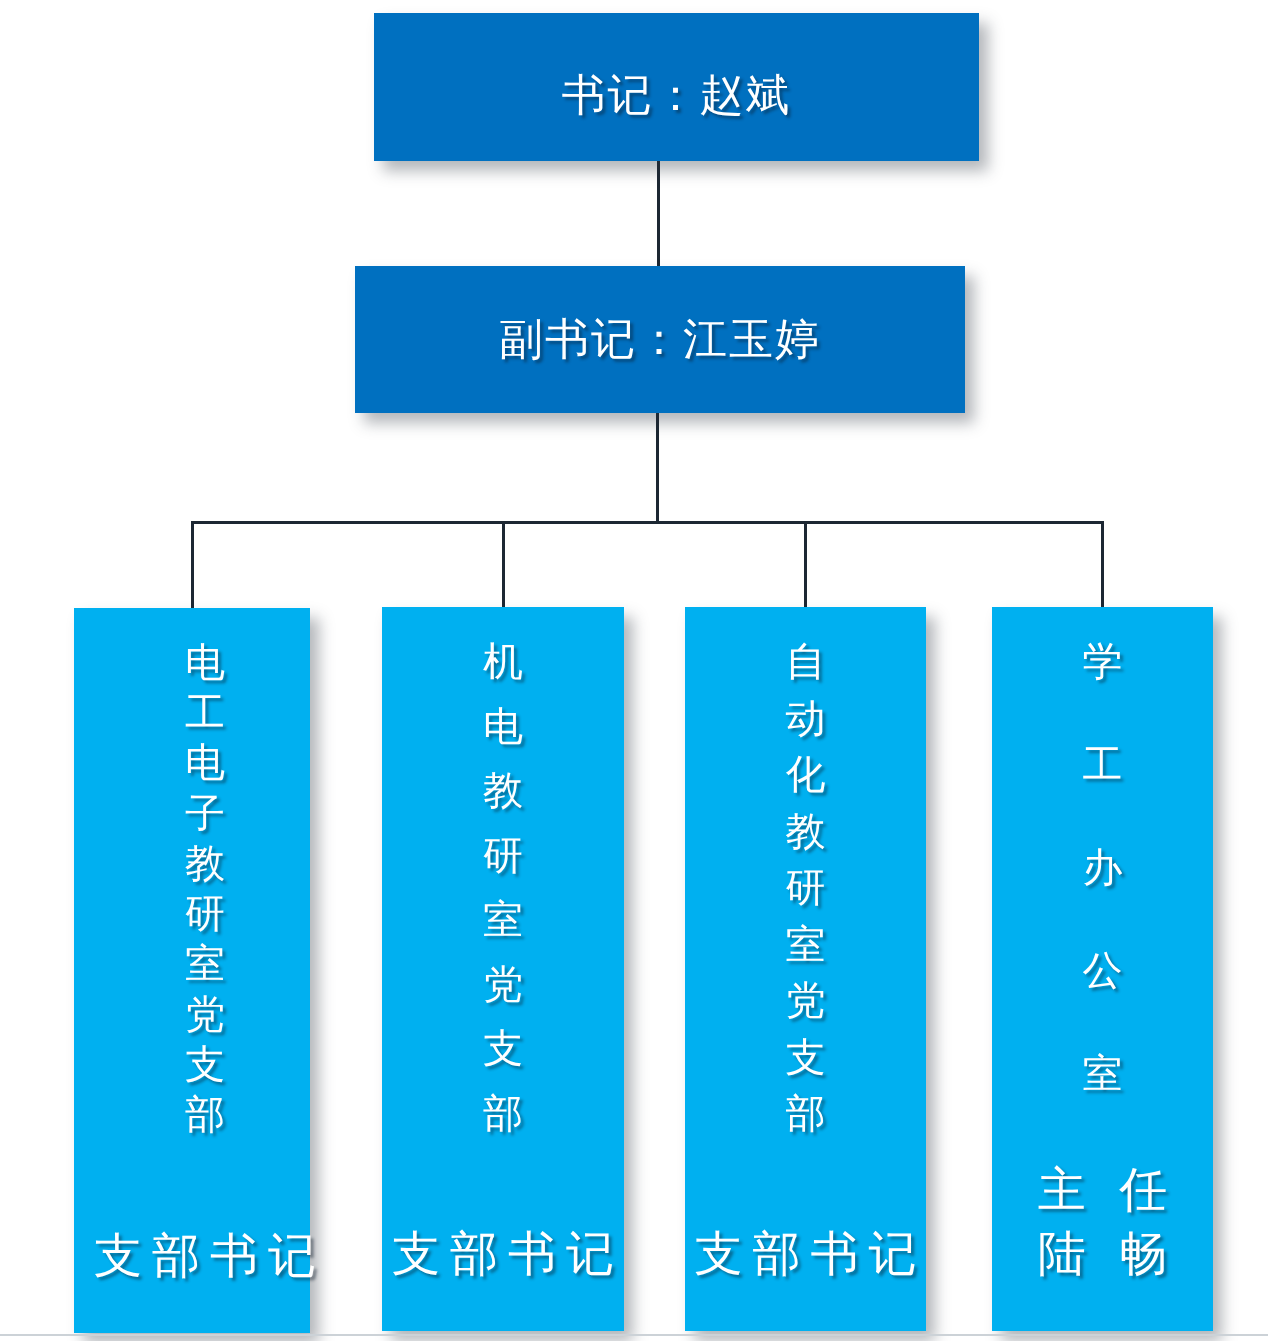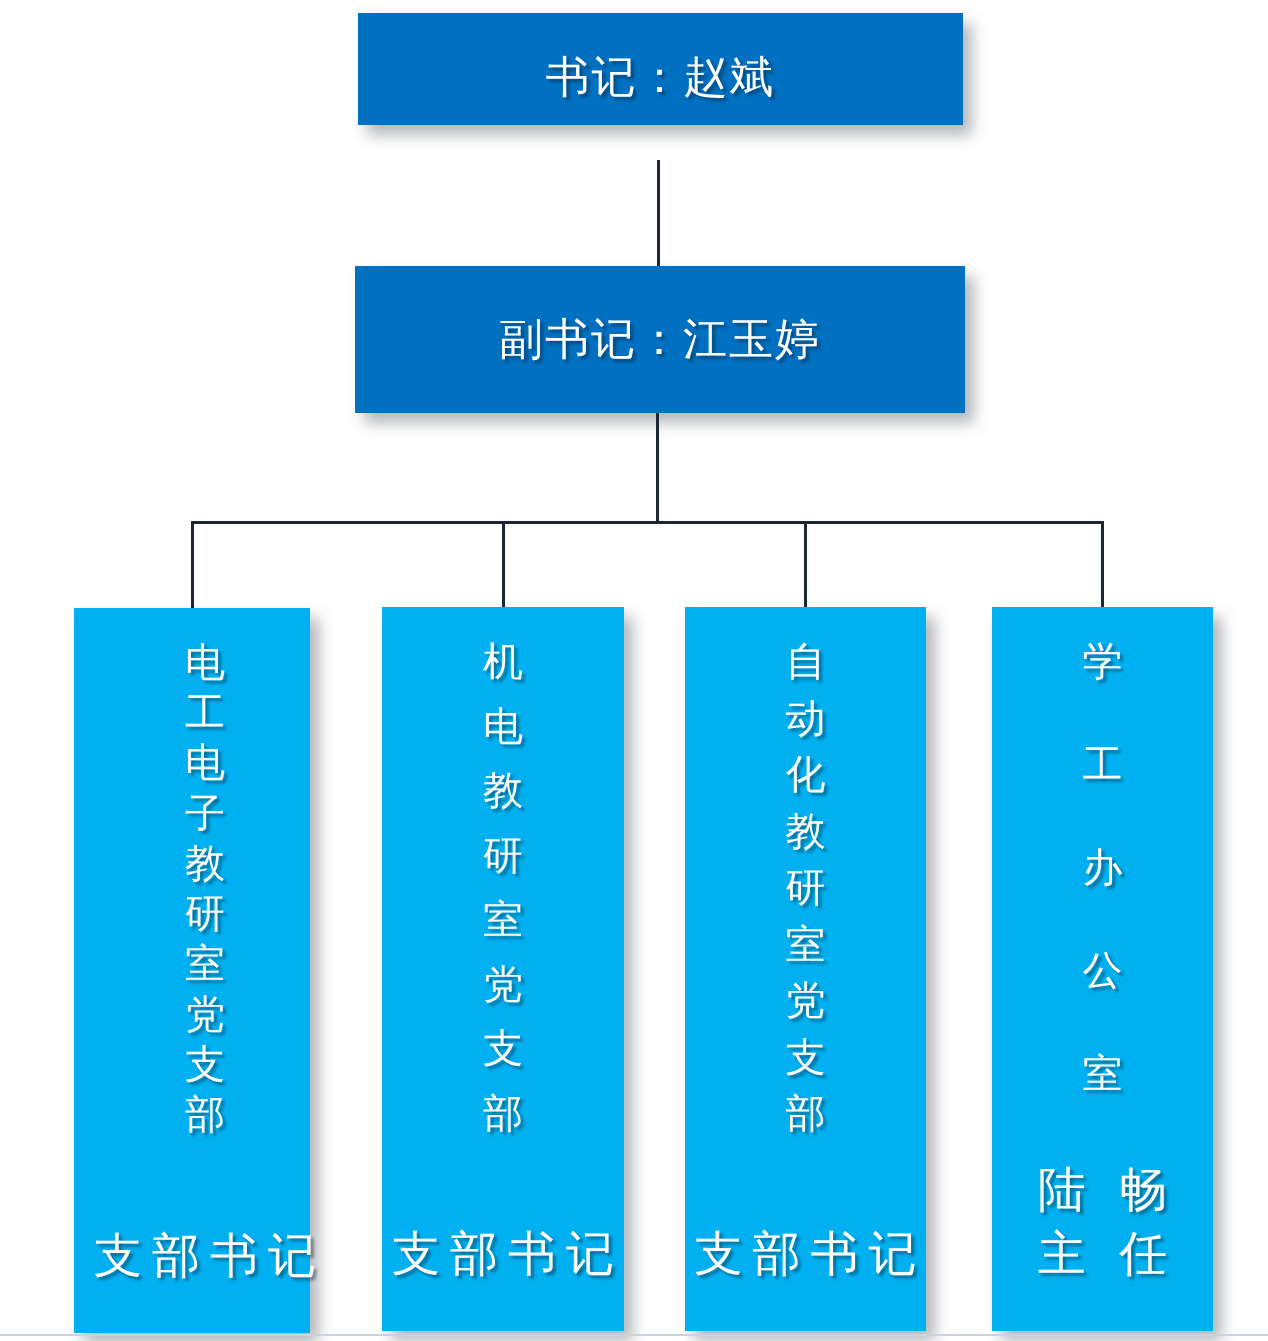--- a/index.html
+++ b/index.html
@@ -34,21 +34,21 @@
   .exec-box {
     background: var(--executive-box, #0070c0);
     display: flex;
     align-items: center;
     justify-content: center;
     font-size: 44px;
     letter-spacing: 2px;
     text-shadow: 3px 3px 3px rgba(10, 25, 40, 0.45);
     box-sizing: border-box;
   }
-  .secretary { left: 358px; top: 13px;  width: 605px; height: 112px; padding-top: 17px; }
+  .secretary { left: 374px; top: 13px;  width: 605px; height: 148px; padding-top: 17px; }
   .deputy    { left: 355px; top: 266px; width: 610px; height: 147px; justify-content: center; }
 
   .branch {
     background: var(--branch-box, #00b0f0);
     display: flex;
     flex-direction: column;
     align-items: center;
     box-sizing: border-box;
     text-shadow: 3px 3px 3px rgba(10, 25, 40, 0.45);
   }
@@ -165,19 +165,19 @@
 
   <div class="box branch b4">
     <div class="vtitle">
         <span>学</span>
         <span>工</span>
         <span>办</span>
         <span>公</span>
         <span>室</span>
       </div>
     <div class="officer">
+      <div class="officer-line">主 任</div>
       <div class="officer-line">陆 畅</div>
-      <div class="officer-line">主 任</div>
     </div>
   </div>
 
   <div class="page-edge"></div>
 </div>
 
 </body></html>

